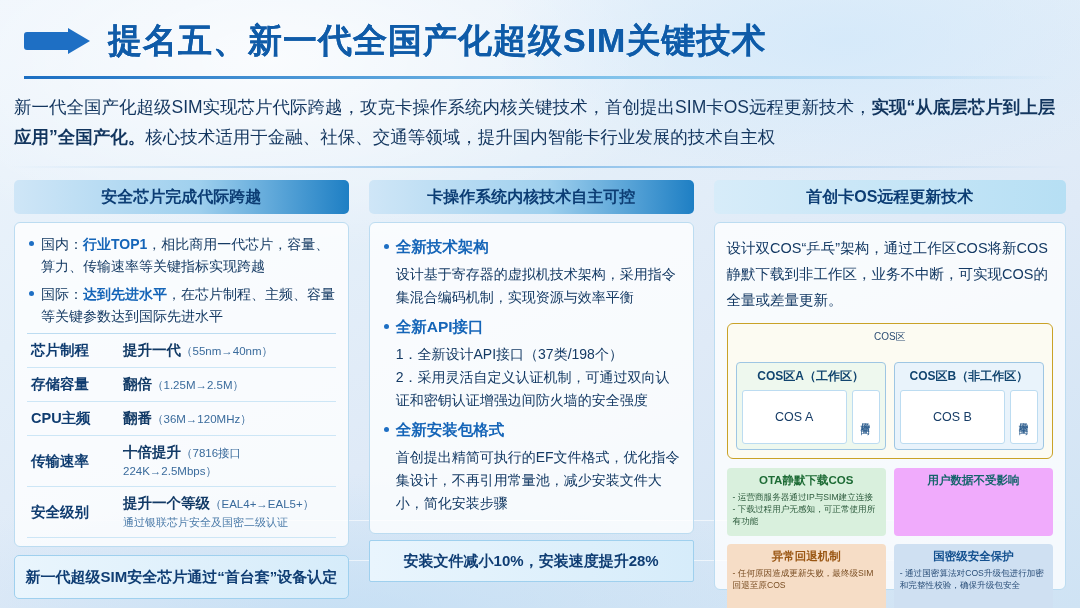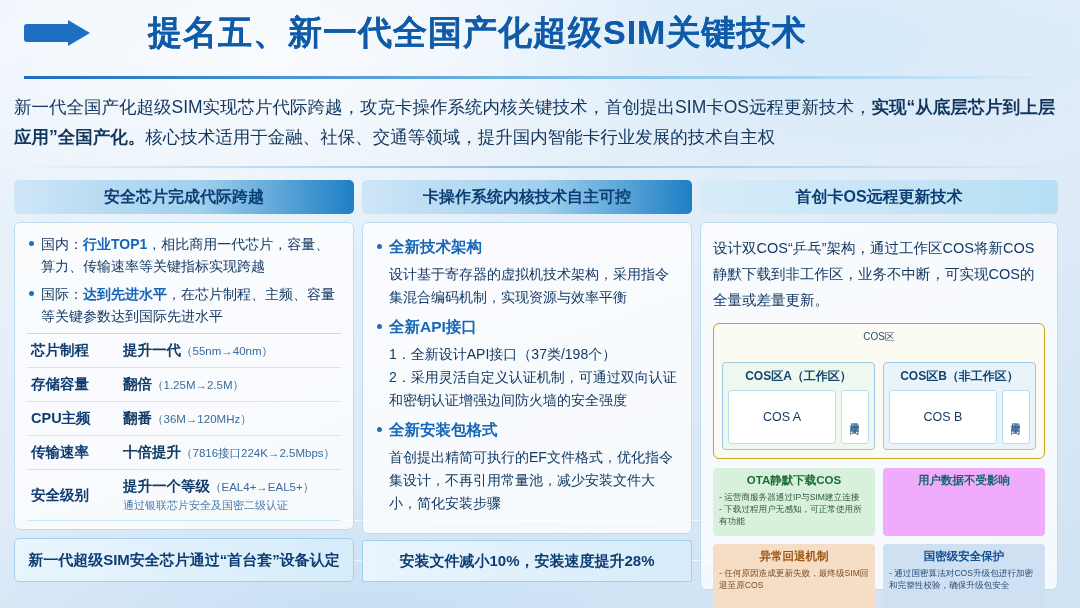--- a/index.html
+++ b/index.html
@@ -10,35 +10,35 @@
     position:relative;overflow:hidden;
   }
   
   .bg-swoosh{position:absolute;border-radius:50%;pointer-events:none;}
   .sw1{width:900px;height:420px;left:-180px;top:-150px;background:radial-gradient(ellipse at center,rgba(255,255,255,.75),rgba(255,255,255,0) 65%);}
   .sw2{width:720px;height:300px;right:-120px;top:-110px;background:radial-gradient(ellipse at center,rgba(210,232,250,.8),rgba(255,255,255,0) 68%);}
   .sw3{width:1000px;height:300px;left:-150px;bottom:-160px;background:radial-gradient(ellipse at center,rgba(183,217,243,.55),rgba(255,255,255,0) 68%);}
   .bg-line{position:absolute;left:0;right:0;height:1px;background:linear-gradient(90deg,rgba(255,255,255,0),rgba(255,255,255,.9),rgba(255,255,255,0));}
 
   
-  .header{position:absolute;left:0;top:2px;width:1080px;height:62px;display:flex;align-items:center;gap:40px;}
+  .header{position:absolute;left:0;top:10px;width:1080px;height:62px;display:flex;align-items:center;}
   .header-arrow{margin-left:24px;width:70px;height:26px;position:relative;}
   .header-arrow .tail{position:absolute;left:0;top:4px;width:48px;height:18px;background:#1e6fc4;border-radius:3px 0 0 3px;}
   .header-arrow .head{position:absolute;left:44px;top:0;width:0;height:0;border-top:13px solid transparent;border-bottom:13px solid transparent;border-left:22px solid #1e6fc4;}
   .header-title{margin-left:14px;font-size:34px;font-weight:bold;color:#0f5ba8;letter-spacing:1px;
     background:linear-gradient(90deg,#0b4f9c,#1a7ac4);-webkit-background-clip:text;background-clip:text;}
   .header-rule{position:absolute;left:24px;right:24px;top:76px;height:3px;background:linear-gradient(90deg,#1b6ec2,#7cc0ea 55%,rgba(124,192,234,0));}
 
   
   .intro{position:absolute;left:14px;top:92px;width:1052px;font-size:17.5px;line-height:30px;color:#12355e;}
   .intro b{font-weight:bold;}
   .intro-rule{position:absolute;left:10px;right:10px;top:166px;height:2px;background:linear-gradient(90deg,rgba(140,190,235,0),#8cc0ea,rgba(140,190,235,0));}
 
   
-  .cols{position:absolute;left:14px;top:180px;width:1052px;height:414px;display:flex;gap:8px;}
+  .cols{position:absolute;left:14px;top:180px;width:1052px;height:414px;display:flex;gap:20px;}
   .col{position:relative;}
   .col1{width:340px;}
   .col2{width:330px;}
   .col3{width:358px;}
 
   .col-head{height:34px;border-radius:5px;display:flex;align-items:center;justify-content:center;
     font-size:16px;font-weight:bold;color:#0d3f79;}
   .head1{background:linear-gradient(90deg,#cfe6f7,#9fd0ee 55%,#1e7fc4);color:#0c3d74;}
   .head2{background:linear-gradient(90deg,#cfe6f7,#9fd0ee 55%,#1e7fc4);color:#0c3d74;font-family:Liberation Serif, serif;}
   .head3{background:linear-gradient(90deg,#d7ecf9,#b6dff4);color:#0c3d74;}

